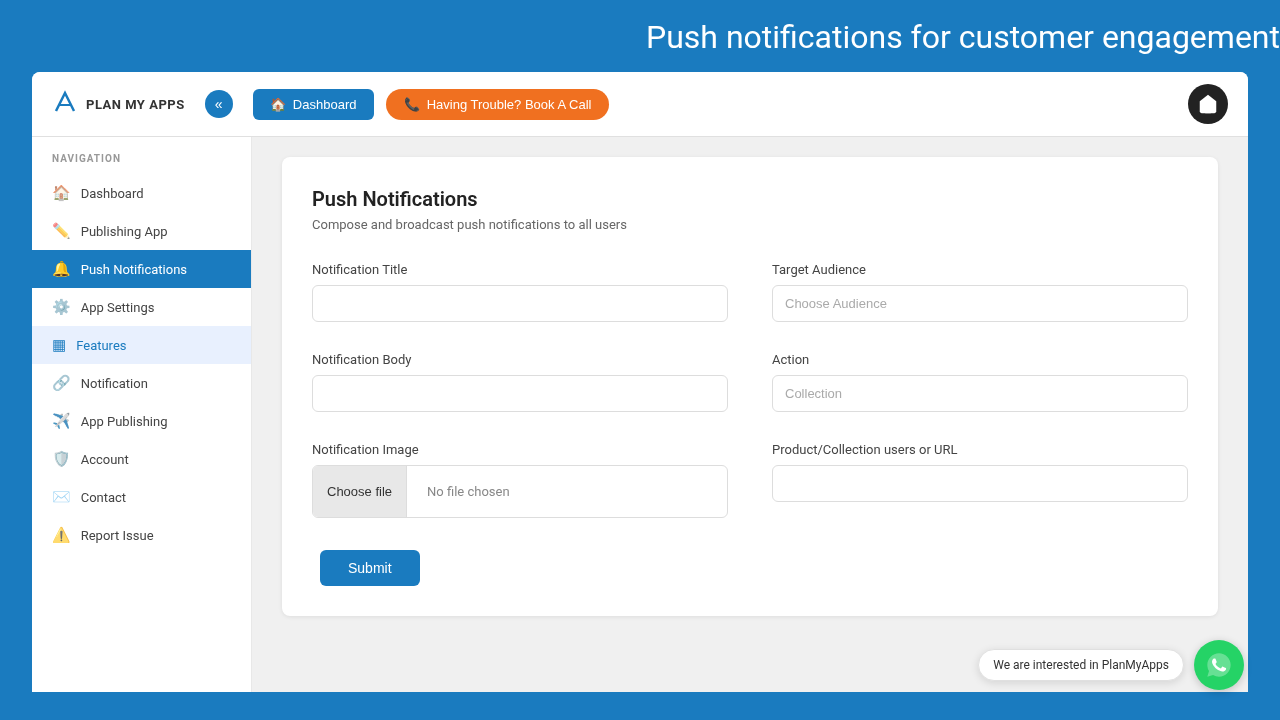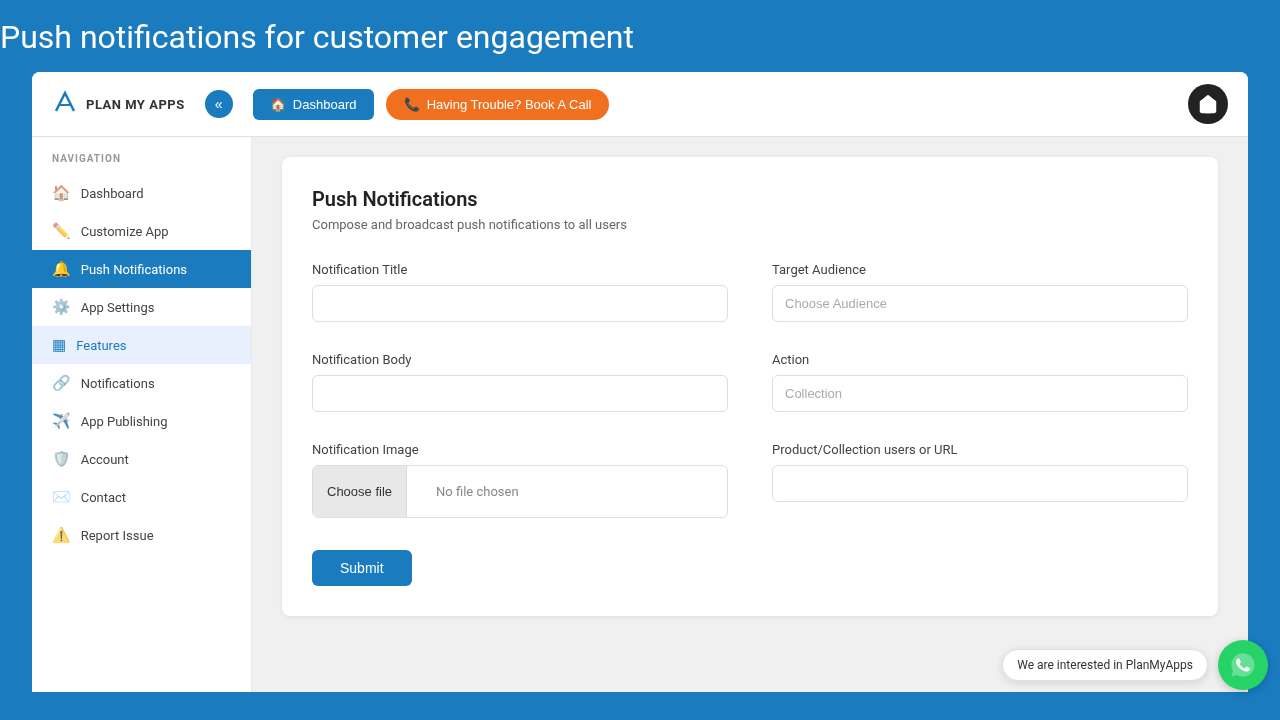--- a/index.html
+++ b/index.html
@@ -1,21 +1,21 @@
 <!DOCTYPE html>
 <html><head>
   <meta charset="utf-8">
   <style>
     * { box-sizing: border-box; margin: 0; padding: 0; }
     body { font-family: -apple-system, BlinkMacSystemFont, 'Segoe UI', Roboto, sans-serif; background: #1a7bbf; min-height: 720px; }
 
     
     .top-banner {
       background: #1a7bbf;
-      text-align: left;
+      text-align: right;
       padding: 18px 0 16px;
     }
     .top-banner h1 {
       color: white;
       font-size: 32px;
       font-weight: 400;
     }
 
     
     .main-container {
@@ -220,42 +220,43 @@
       background: #e8e8e8;
       border: none;
       padding: 18px 14px;
       font-size: 13px;
       color: #333;
       cursor: pointer;
       border-right: 1px solid #ddd;
       white-space: nowrap;
     }
     .file-name {
-      padding: 10px 29px;
+      padding: 10px 20px;
       font-size: 13px;
       color: #888;
       flex: 1;
     }
 
     .submit-btn {
       background: #1a7bbf;
       color: white;
       border: none;
       padding: 10px 28px;
       border-radius: 6px;
       font-size: 14px;
       cursor: pointer;
       margin-top: 10px;
+      margin-left: 8px;
     }
 
     
     .whatsapp-area {
       position: fixed;
       bottom: 30px;
-      right: 12px;
+      right: 36px;
       display: flex;
       align-items: center;
       gap: 10px;
     }
     .whatsapp-tooltip {
       background: white;
       border: 1px solid #e0e0e0;
       border-radius: 20px;
       padding: 8px 14px;
       font-size: 12px;
@@ -317,37 +318,37 @@
 
     <nav class="sidebar">
       <div class="nav-label">NAVIGATION</div>
 
       <div class="nav-item">
         <span class="nav-icon">🏠</span>
         <span>Dashboard</span>
       </div>
       <div class="nav-item">
         <span class="nav-icon">✏️</span>
-        <span>Customize App</span>
+        <span>Publishing App</span>
       </div>
       <div class="nav-item active">
         <span class="nav-icon">🔔</span>
         <span>Push Notifications</span>
       </div>
       <div class="nav-item">
         <span class="nav-icon">⚙️</span>
         <span>App Settings</span>
       </div>
       <div class="nav-item active-light">
         <span class="nav-icon">▦</span>
         <span>Features</span>
       </div>
       <div class="nav-item">
         <span class="nav-icon">🔗</span>
-        <span>Notifications</span>
+        <span>Notification</span>
       </div>
       <div class="nav-item">
         <span class="nav-icon">✈️</span>
         <span>App Publishing</span>
       </div>
       <div class="nav-item">
         <span class="nav-icon">🛡️</span>
         <span>Account</span>
       </div>
       <div class="nav-item">

